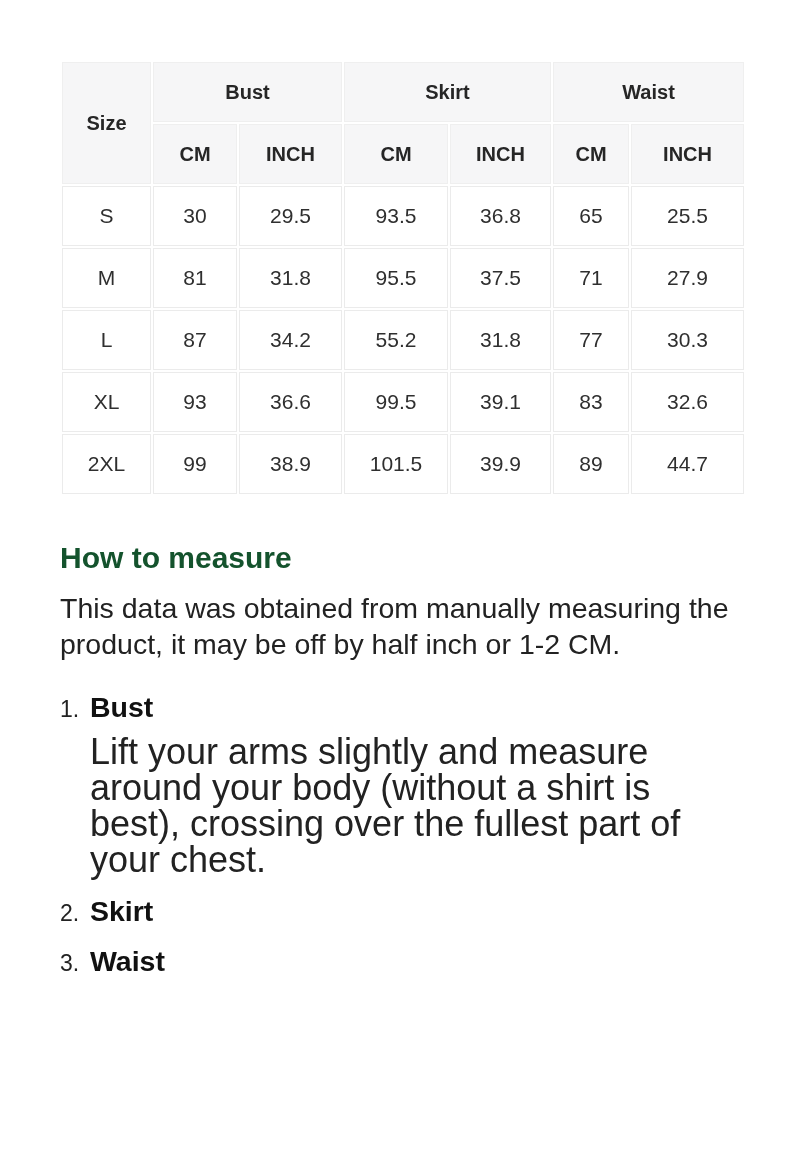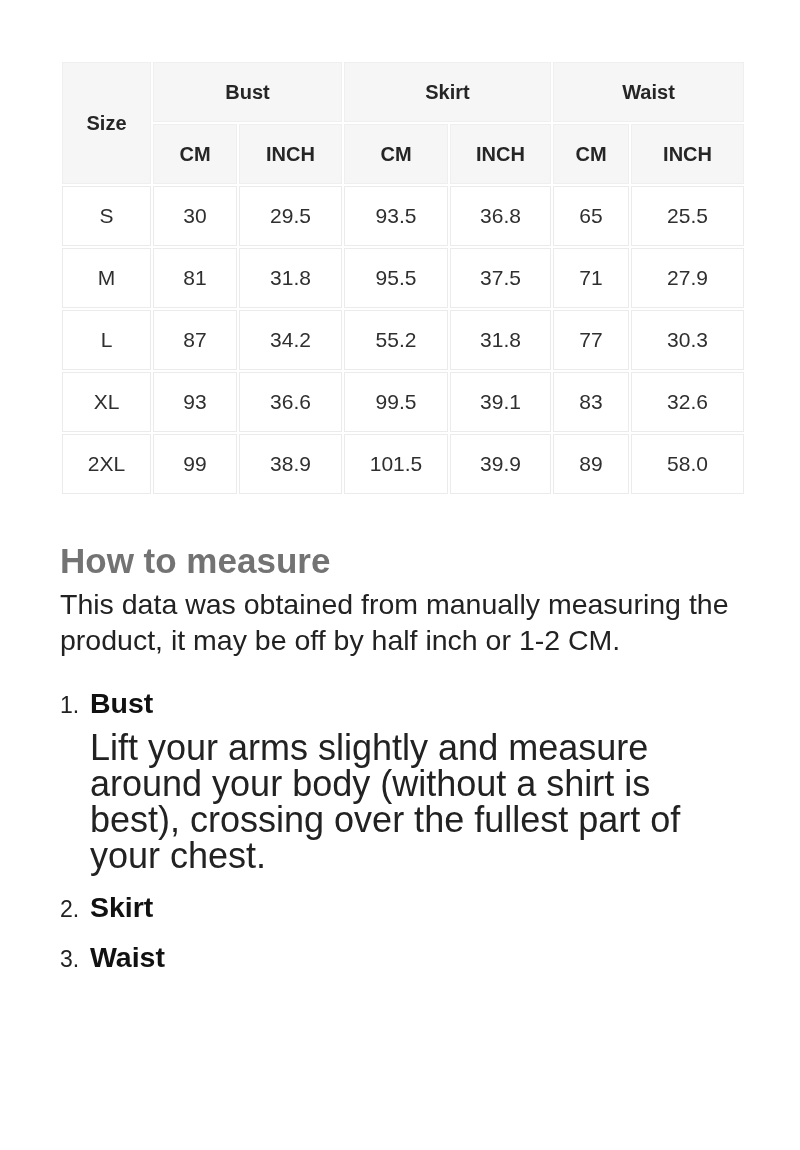--- a/index.html
+++ b/index.html
@@ -35,27 +35,27 @@
     color: #262626;
   }
   table.size-chart td {
     background: #ffffff;
     border: 1px solid #ebebeb;
   }
 
   
   h1.htm-title {
     margin-top: 44px;
-    font-size: 35px;
+    font-size: 30px;
     line-height: 1.2;
     font-weight: bold;
-    color: #737373;
+    color: #14532d;
   }
   p.htm-intro {
-    margin-top: 4px;
+    margin-top: 14px;
     font-size: 28.5px;
     line-height: 36px;
     max-width: 680px;
     color: #222222;
   }
   .steps { margin-top: 26px; }
   .step { margin-bottom: 12px; }
   .step-head {
     display: flex;
     align-items: baseline;
@@ -148,21 +148,21 @@
         <td>83</td>
         <td>32.6</td>
       </tr>
       <tr>
         <td>2XL</td>
         <td>99</td>
         <td>38.9</td>
         <td>101.5</td>
         <td>39.9</td>
         <td>89</td>
-        <td>58.0</td>
+        <td>44.7</td>
       </tr>
     </tbody>
   </table>
 
   <h1 class="htm-title">How to measure</h1>
 
   <p class="htm-intro">This data was obtained from manually measuring the product, it may be off by half inch or 1-2 CM.</p>
 
   <div class="steps">
 

